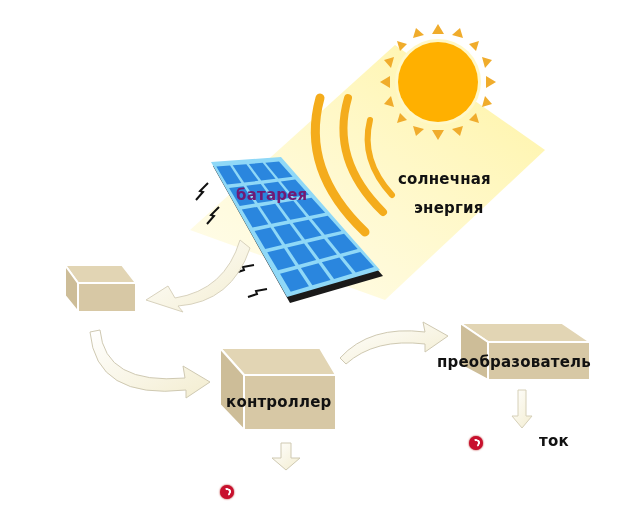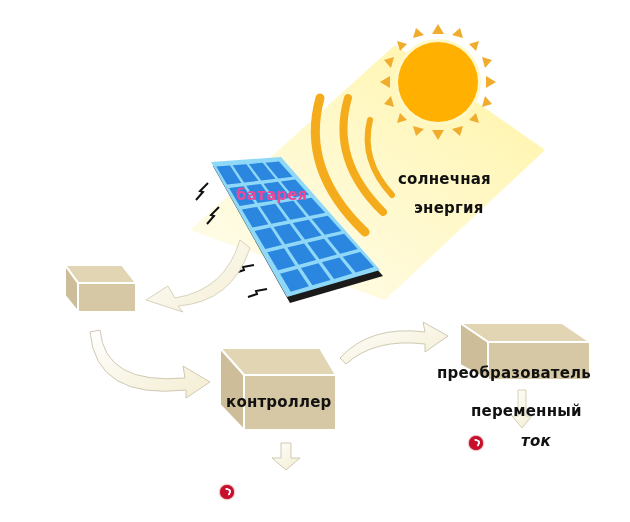--- a/index.html
+++ b/index.html
@@ -138,26 +138,25 @@
     <g>
       <polygon points="460,323 562,323 590,342 488,342" fill="#e2d5b4" stroke="#fff" stroke-width="2"></polygon>
       <polygon points="460,323 488,342 488,380 460,365" fill="#cdbd98" stroke="#fff" stroke-width="2"></polygon>
       <rect x="488" y="342" width="102" height="38" fill="#d7c8a5" stroke="#fff" stroke-width="2"></rect>
     </g>
   </svg>
 
   <div class="lbl" style="left:398px;top:170px;">солнечная</div>
   <div class="lbl" style="left:414px;top:199px;">энергия</div>
 
-  <div class="lbl" style="left:236px;top:186px;color:#ec4899;">батарея</div>
+  <div class="lbl" style="left:236px;top:186px;color:#701a75;">батарея</div>
 
 
   <div class="lbl" style="left:226px;top:393px;">контроллер</div>
 
-  <div class="lbl" style="left:437px;top:364px;">преобразователь</div>
+  <div class="lbl" style="left:437px;top:353px;">преобразователь</div>
 
-  <div class="lbl" style="left:471px;top:402px;">переменный</div>
-  <div class="lbl" style="left:521px;top:432px;font-style:italic;">ток</div>
+  <div class="lbl" style="left:539px;top:432px;">ток</div>
   <div class="acicon" style="left:469px;top:436px;"></div>
 
   <div class="acicon" style="left:220px;top:485px;"></div>
 
 </div>
 
 </body></html>

